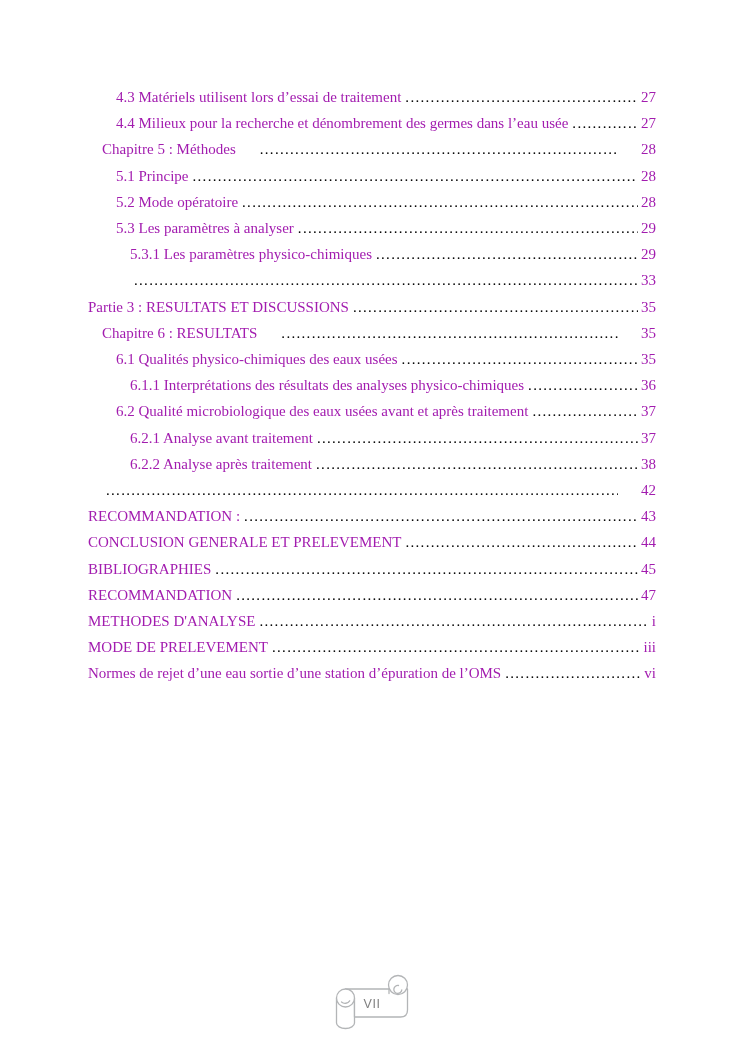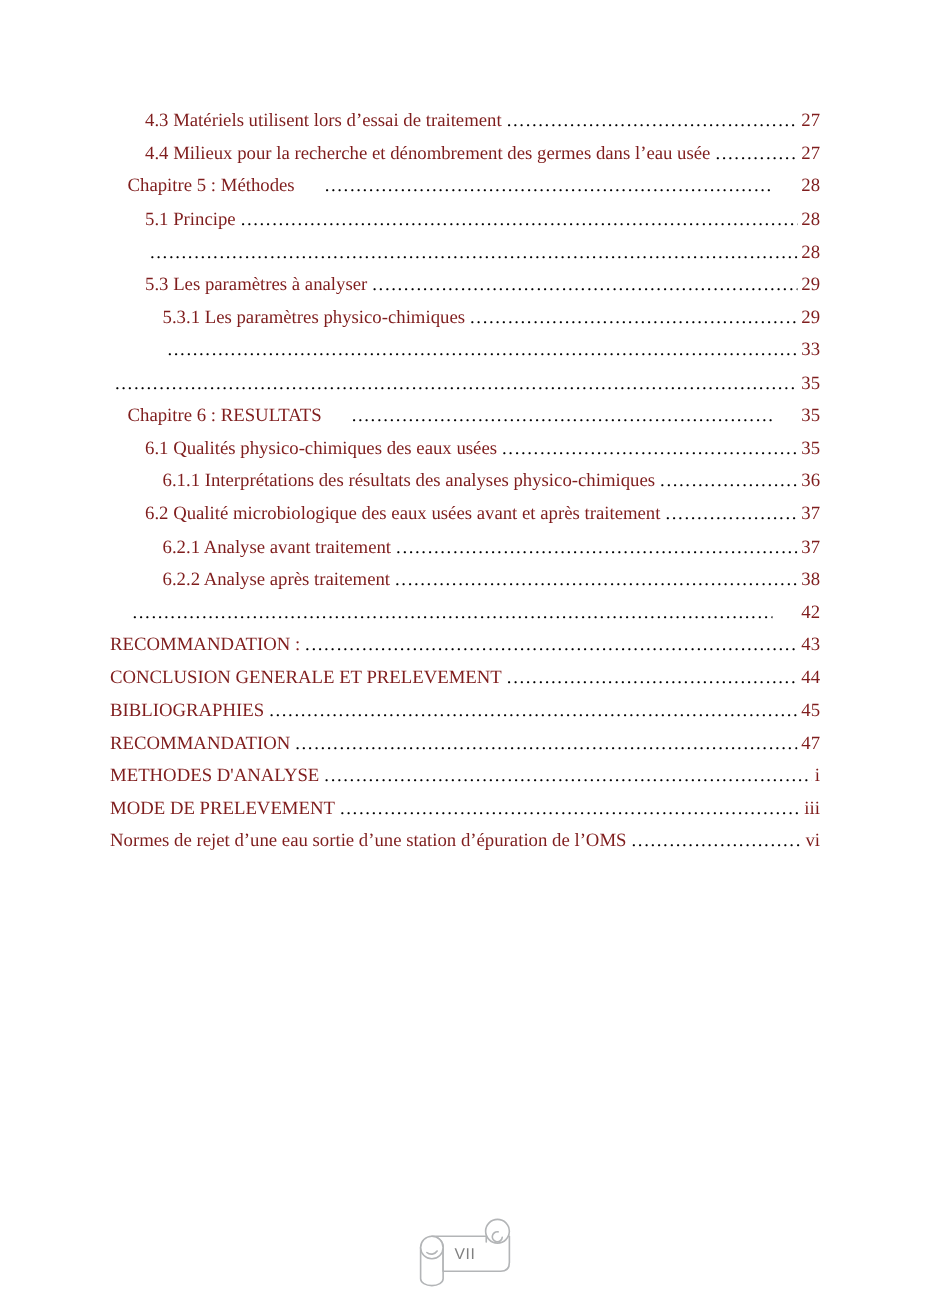--- a/index.html
+++ b/index.html
@@ -3,21 +3,21 @@
 <meta charset="utf-8">
 <style>
   html, body { margin: 0; padding: 0; background: #ffffff; }
   .page {
     position: relative;
     width: 745px;
     height: 1053px;
     background: #ffffff;
     font-family: "Liberation Serif", "DejaVu Serif", serif;
     font-size: 15px;
-    color: #7f1d1d;
+    color: #a21caf;
     overflow: hidden;
   }
   .toc {
     position: absolute;
     left: 88px;
     top: 84px;
     width: 568px;
   }
   .toc-row {
     display: flex;
@@ -79,38 +79,40 @@
         <span class="toc-title">Chapitre 5 : Méthodes</span>
         <span class="toc-dots"></span>
         <span class="toc-page">28</span>
       </div>
       <div class="toc-row level-2">
         <span class="toc-title">5.1 Principe</span>
         <span class="toc-dots"></span>
         <span class="toc-page">28</span>
       </div>
       <div class="toc-row level-2">
+        <span class="toc-title">5.2 Mode opératoire</span>
         <span class="toc-dots"></span>
         <span class="toc-page">28</span>
       </div>
       <div class="toc-row level-2">
         <span class="toc-title">5.3 Les paramètres à analyser</span>
         <span class="toc-dots"></span>
         <span class="toc-page">29</span>
       </div>
       <div class="toc-row level-3">
         <span class="toc-title">5.3.1 Les paramètres physico-chimiques</span>
         <span class="toc-dots"></span>
         <span class="toc-page">29</span>
       </div>
       <div class="toc-row level-3">
         <span class="toc-dots"></span>
         <span class="toc-page">33</span>
       </div>
       <div class="toc-row level-0">
+        <span class="toc-title">Partie 3 : RESULTATS ET DISCUSSIONS</span>
         <span class="toc-dots"></span>
         <span class="toc-page">35</span>
       </div>
       <div class="toc-row level-1">
         <span class="toc-title">Chapitre 6 : RESULTATS</span>
         <span class="toc-dots"></span>
         <span class="toc-page">35</span>
       </div>
       <div class="toc-row level-2">
         <span class="toc-title">6.1 Qualités physico-chimiques des eaux usées</span>

